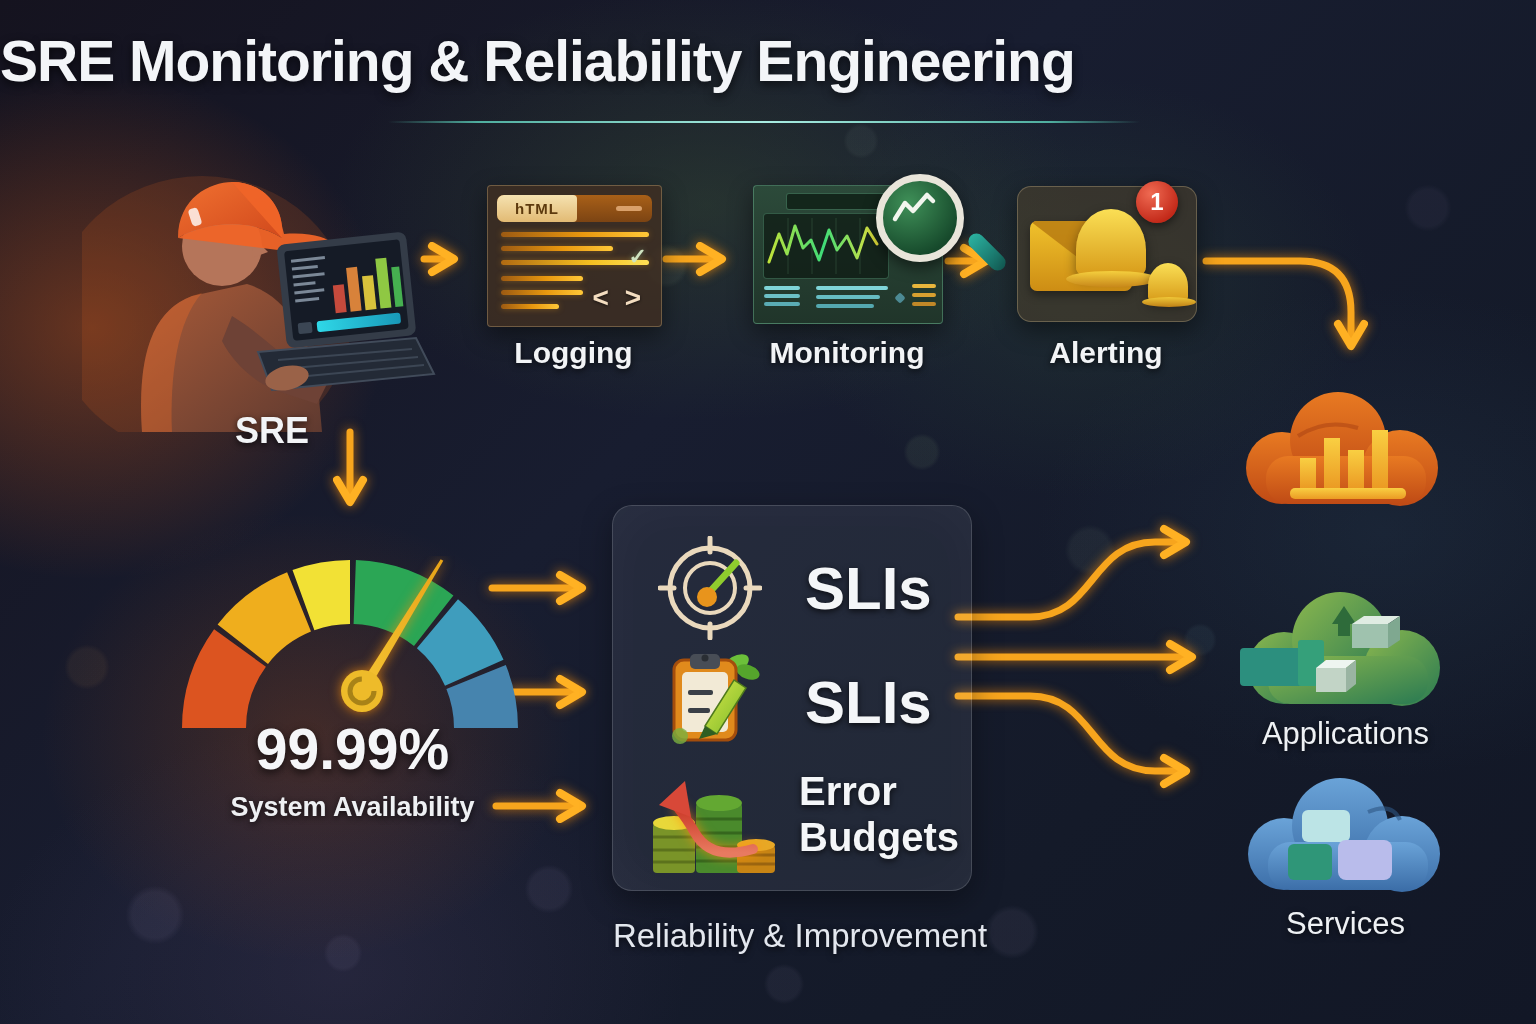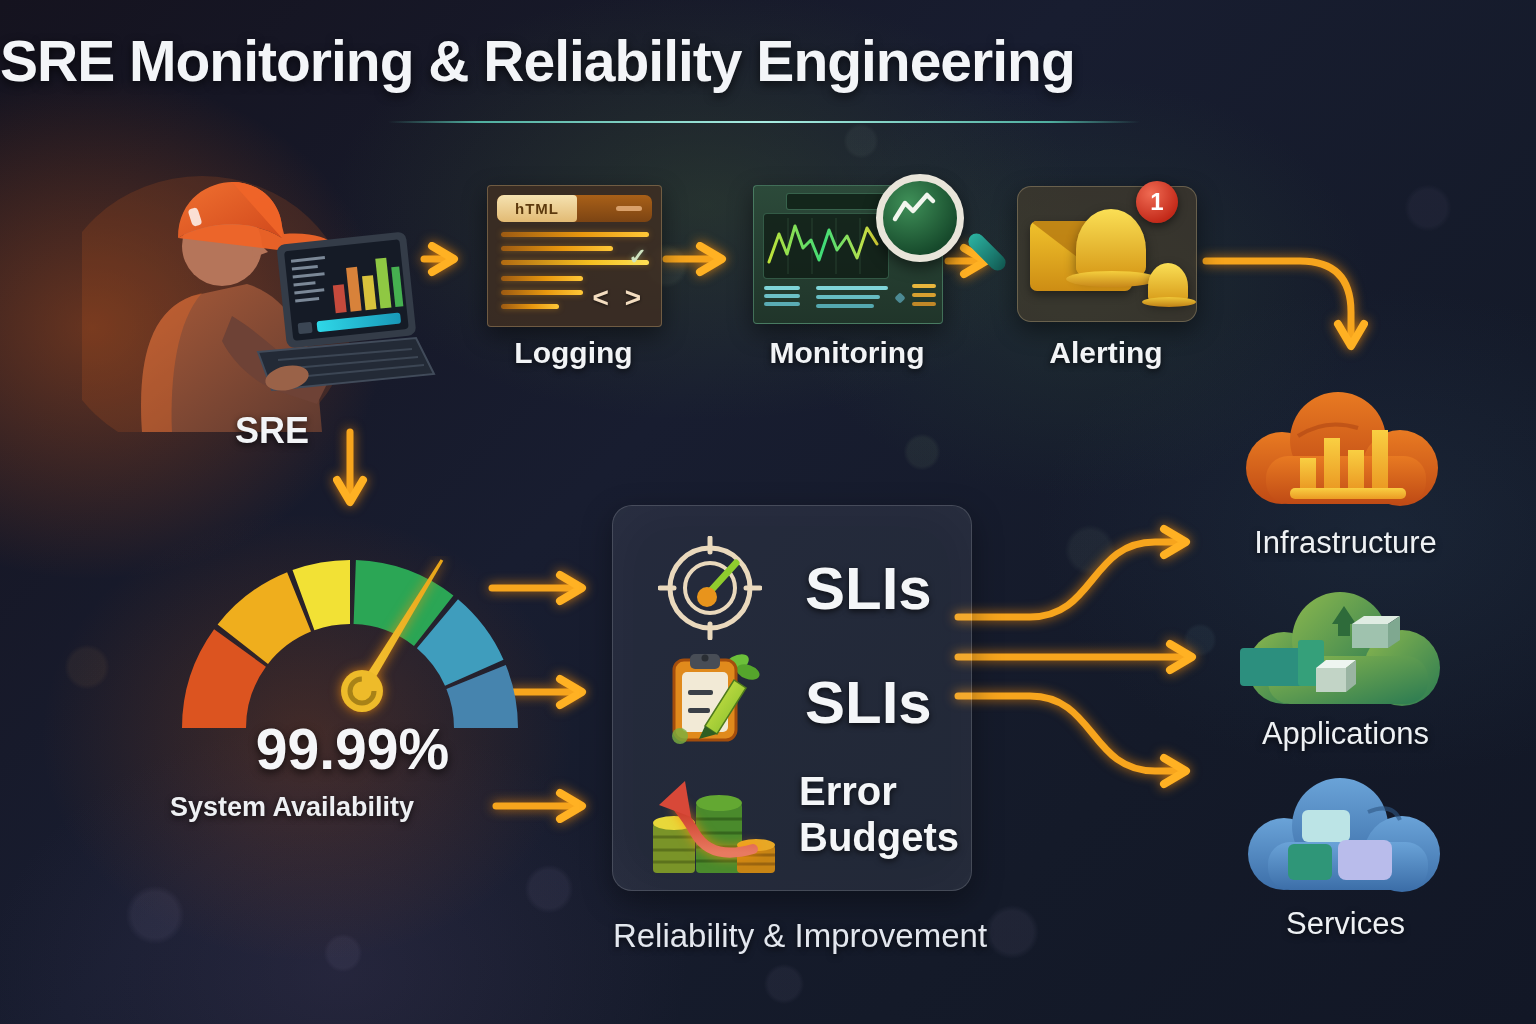--- a/index.html
+++ b/index.html
@@ -81,21 +81,21 @@
     background:linear-gradient(180deg,#f5cf3e,#c8881a);}
   .bell-sm{position:absolute;left:130px;top:76px;width:40px;height:38px;}
   .bell-sm-lip{position:absolute;left:124px;top:110px;width:54px;height:10px;border-radius:50%;
     background:linear-gradient(180deg,#f0c838,#bf8016);}
   .badge{position:absolute;left:118px;top:-6px;width:42px;height:42px;border-radius:50%;
     background:radial-gradient(circle at 35% 30%,#ef6a52,#c22818 75%);display:flex;align-items:center;justify-content:center;
     color:#fff;font-weight:bold;font-size:24px;box-shadow:0 3px 8px rgba(0,0,0,.5);}
   
   .gauge-value{left:195px;top:716px;width:315px;text-align:center;font-size:57px;font-weight:bold;
     color:#f5f6f8;text-shadow:0 3px 8px rgba(0,0,0,.7);}
-  .gauge-caption{left:170px;top:792px;width:365px;font-size:27px;font-weight:bold;
+  .gauge-caption{left:170px;top:792px;width:365px;text-align:center;font-size:27px;font-weight:bold;
     color:#eef0f3;text-shadow:0 2px 6px rgba(0,0,0,.7);}
   
   .panel{left:612px;top:505px;width:358px;height:384px;border-radius:20px;
     background:rgba(210,225,245,.07);border:1px solid rgba(255,255,255,.16);
     box-shadow:0 10px 30px rgba(0,0,0,.35), inset 0 0 60px rgba(255,255,255,.03);}
   .panel-label{position:absolute;font-size:60px;font-weight:bold;color:#f4f6f8;text-shadow:0 2px 6px rgba(0,0,0,.7);}
   .panel-caption{left:570px;top:917px;width:460px;text-align:center;font-size:33px;font-weight:400;
     color:#e3e7ee;text-shadow:0 2px 6px rgba(0,0,0,.7);}
   .cloud-label{font-weight:400;}
   .glowline{filter:drop-shadow(0 0 6px rgba(255,145,10,.75));}
@@ -381,21 +381,20 @@
         <circle cx="162" cy="80" r="38"></circle>
       <rect x="28" y="68" width="160" height="48" rx="22"></rect>
     </g>
     <path d="M60,48 Q88,30 120,40" stroke="#a84012" stroke-width="4" fill="none" opacity=".5"></path>
     <rect x="52" y="100" width="116" height="11" rx="5" fill="url(#barG)"></rect>
     <rect x="62" y="70" width="16" height="30" fill="url(#barG)"></rect>
     <rect x="86" y="50" width="16" height="50" fill="url(#barG)"></rect>
     <rect x="110" y="62" width="16" height="38" fill="url(#barG)"></rect>
     <rect x="134" y="42" width="16" height="58" fill="url(#barG)"></rect>
   </svg>
-  <div class="abs soft-label cloud-label" style="left:1228px;top:525px;width:235px;">Infrastructure</div>
 
   <svg class="abs" style="left:1240px;top:590px" width="215" height="118" viewBox="0 0 215 118">
     <defs>
         <linearGradient id="appG" x1="0" y1="0" x2="1" y2="1">
           <stop offset="0" stop-color="#8cb84e"></stop>
           <stop offset="1" stop-color="#2a7a52"></stop>
         </linearGradient>
       </defs>
     <g fill="url(#appG)">
       <circle cx="44" cy="78" r="36"></circle>

